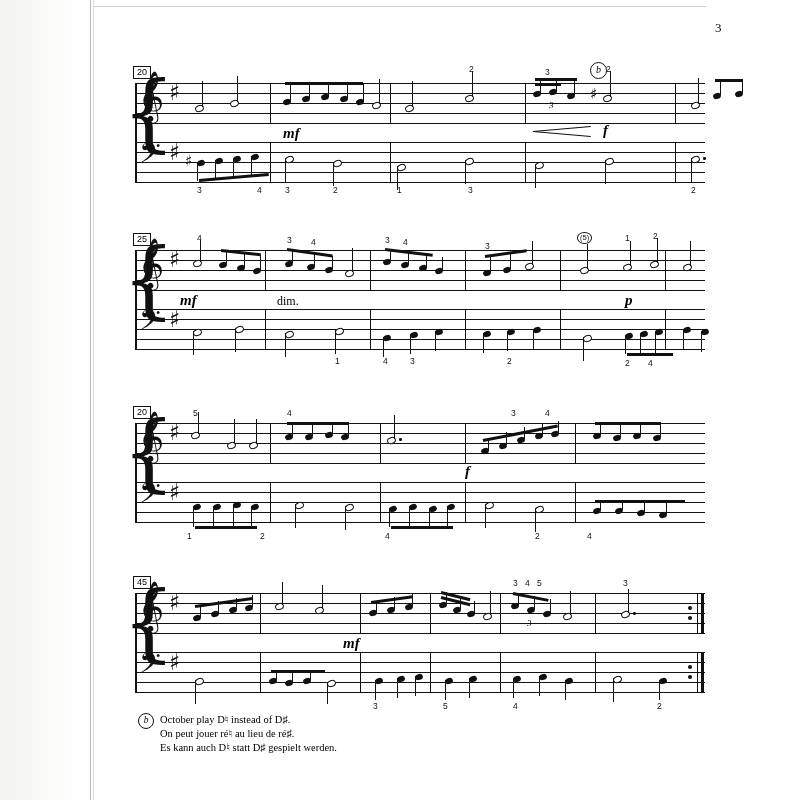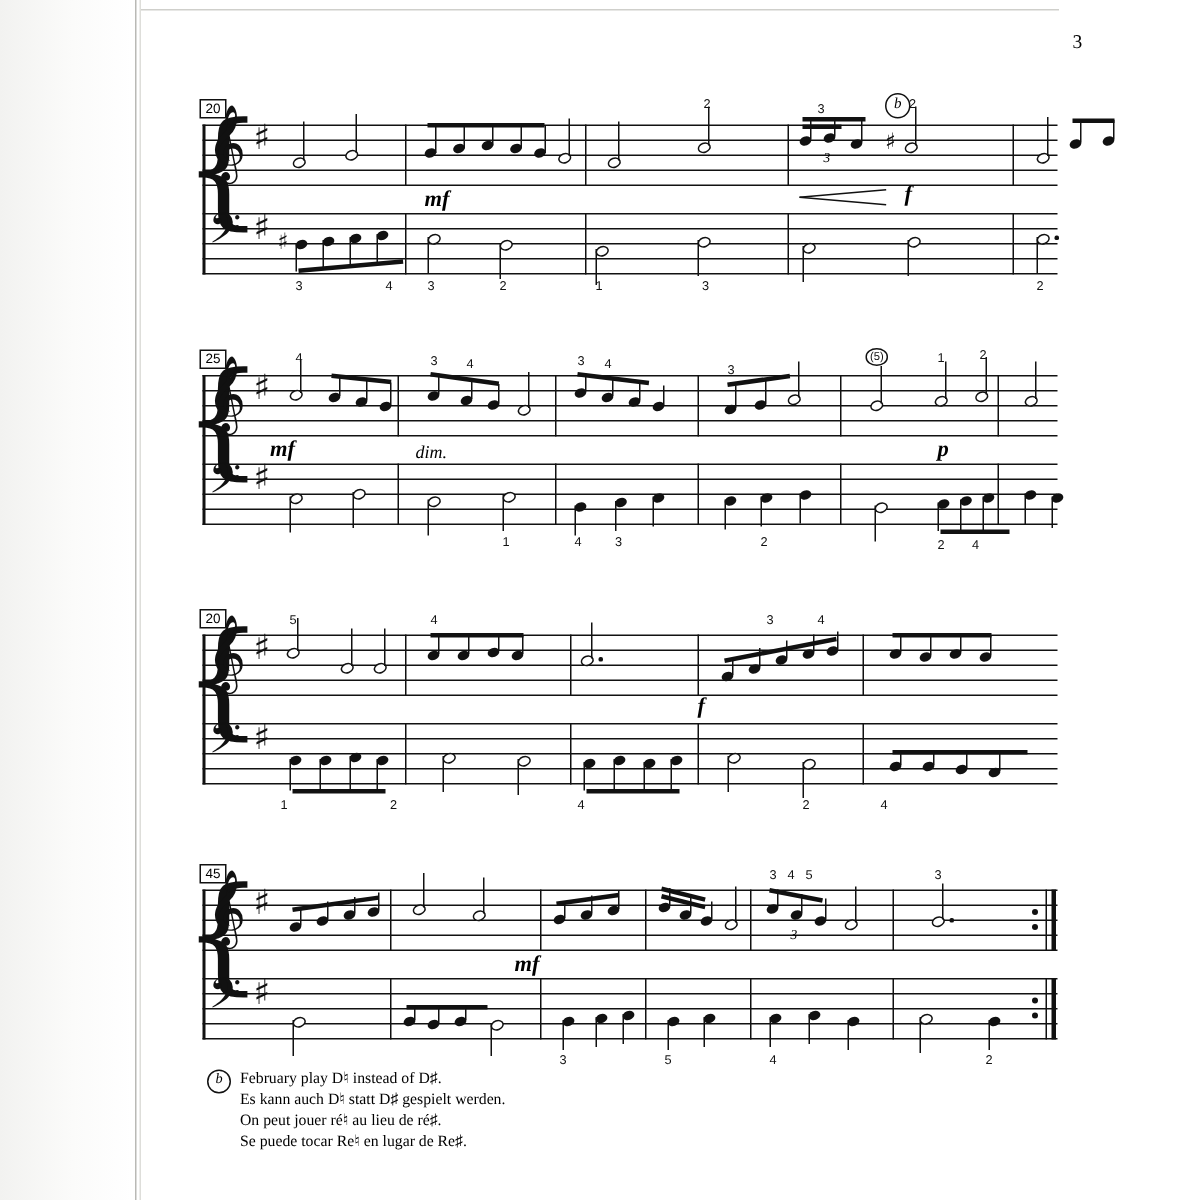--- a/index.html
+++ b/index.html
@@ -152,21 +152,20 @@
     position: absolute;
     font-family: "Liberation Serif", serif;
     font-style: italic;
     font-weight: bold;
     font-size: 15px;
     line-height: 1;
   }
   .expr {
     position: absolute;
     font-family: "Liberation Serif", serif;
-    font-style: italic;
     font-size: 12px;
     line-height: 1;
   }
 
   
   .fing {
     position: absolute;
     font-family: "Liberation Sans", sans-serif;
     font-size: 8.5px;
     line-height: 1;
@@ -847,26 +846,23 @@
       <div class="stem" style="left:478px; top:26px; height:24px;"></div>
       <div class="nh" style="left:524px; top:26px;"></div>
       <div class="stem" style="left:524px; top:28px; height:20px;"></div>
       <div class="fing" style="left:522px; top:50px;">2</div>
     </div>
   </div>
 
   <div class="footnotes">
     <div class="fn-row">
       <span class="fn-mark">b</span>
-      <span>February play D♮ instead of D♯.</span>
+      <span>October play D♮ instead of D♯.</span>
+    </div>
+    <div class="fn-row">
+      <span>On peut jouer ré♮ au lieu de ré♯.</span>
     </div>
     <div class="fn-row">
       <span>Es kann auch D♮ statt D♯ gespielt werden.</span>
     </div>
-    <div class="fn-row">
-      <span>On peut jouer ré♮ au lieu de ré♯.</span>
-    </div>
-    <div class="fn-row">
-      <span>Se puede tocar Re♮ en lugar de Re♯.</span>
-    </div>
   </div>
 
 </div>
 
 </body></html>

